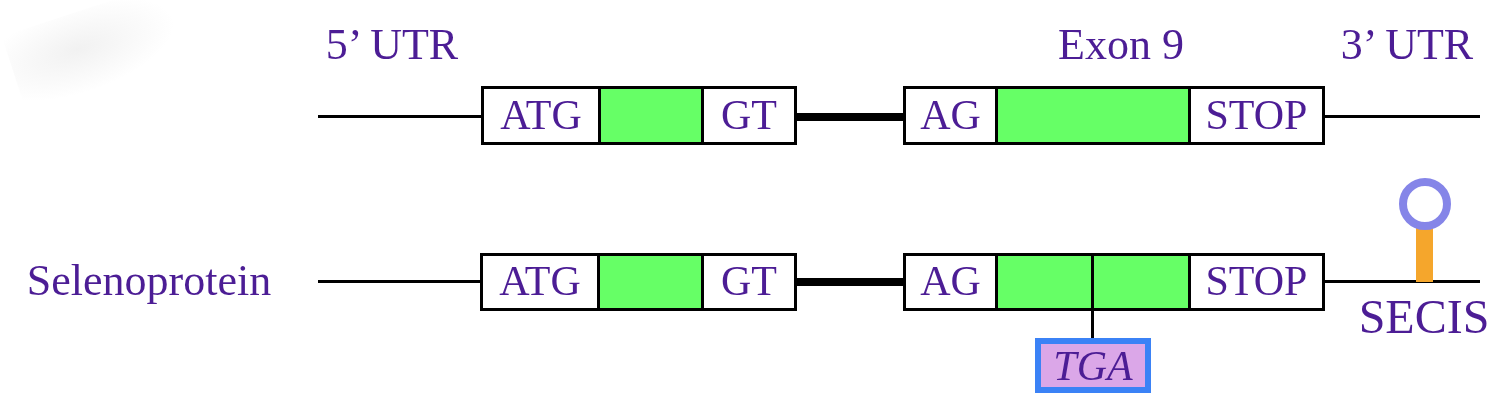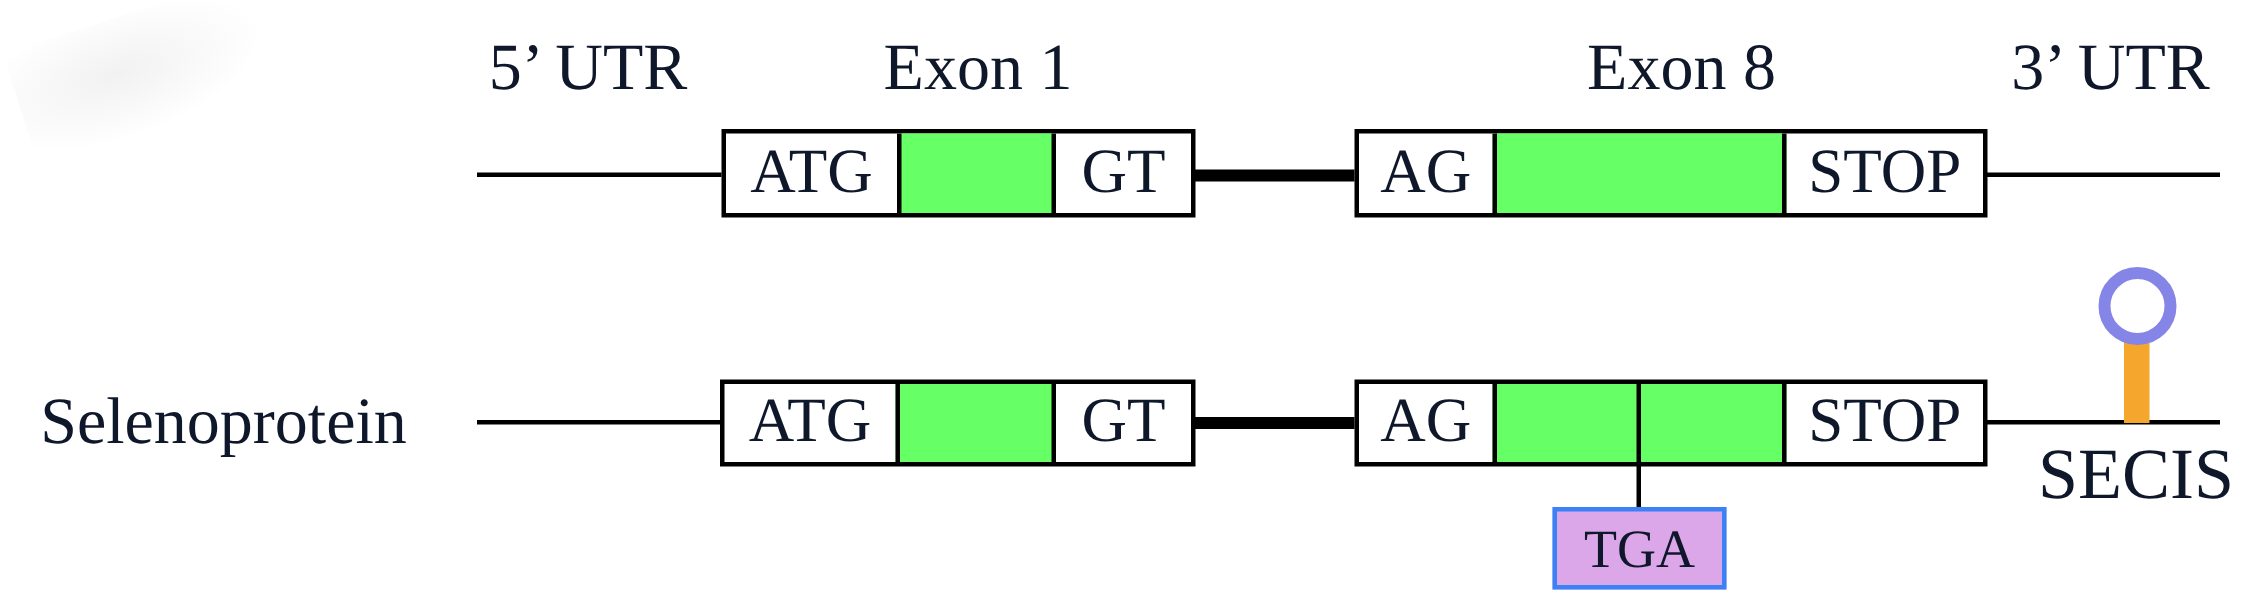--- a/index.html
+++ b/index.html
@@ -2,21 +2,21 @@
 <html><head>
 <meta charset="utf-8">
 <style>
   html, body { margin: 0; padding: 0; background: #ffffff; }
   .canvas {
     position: relative;
     width: 1508px;
     height: 408px;
     background: #ffffff;
     font-family: "Liberation Serif", "DejaVu Serif", serif;
-    color: #0f172a;
+    color: #4c1d95;
     overflow: hidden;
   }
   .smudge {
     position: absolute;
     left: 10px; top: 8px; width: 170px; height: 80px;
     background: radial-gradient(ellipse at 40% 45%, rgba(120,120,120,0.10), rgba(120,120,120,0.0) 70%);
     transform: rotate(-18deg);
   }
   .hlabel {
     position: absolute;
@@ -67,26 +67,27 @@
   .green-sub { background: #66ff66; height: 100%; }
   .green-divider { width: 3px; height: 100%; background: #000000; }
   .vline {
     position: absolute;
     width: 3px;
     background: #000000;
   }
   .tga-box {
     position: absolute;
     box-sizing: border-box;
-    border: 3px solid #3b82f6;
+    border: 6px solid #3b82f6;
     background: #dba7e8;
     display: flex;
     align-items: center;
     justify-content: center;
-    font-size: 36px;
+    font-size: 42px;
+    font-style: italic;
   }
   .secis-stem {
     position: absolute;
     background: #f5a62c;
   }
   .secis-loop {
     position: absolute;
     box-sizing: border-box;
     width: 52px; height: 52px;
     border: 8px solid #8585e8;
@@ -102,22 +103,21 @@
   }
 </style>
 </head>
 <body>
 
 <div class="canvas">
 
   <div class="smudge"></div>
 
   <div class="hlabel" style="left:282px">5’ UTR</div>
-  <div class="hlabel" style="left:542px">Exon 1</div>
-  <div class="hlabel" style="left:1011px">Exon 8</div>
+  <div class="hlabel" style="left:1011px">Exon 9</div>
   <div class="hlabel" style="left:1297px">3’ UTR</div>
 
 
   <div class="line" style="left:318px; top:115px; width:164px"></div>
 
   <div class="gene-box" style="left:481px; top:86px; width:316px; height:59px">
     <div class="cell" style="width:114px">ATG</div>
     <div class="cell green" style="width:106px"></div>
     <div class="cell" style="width:90px">GT</div>
   </div>

